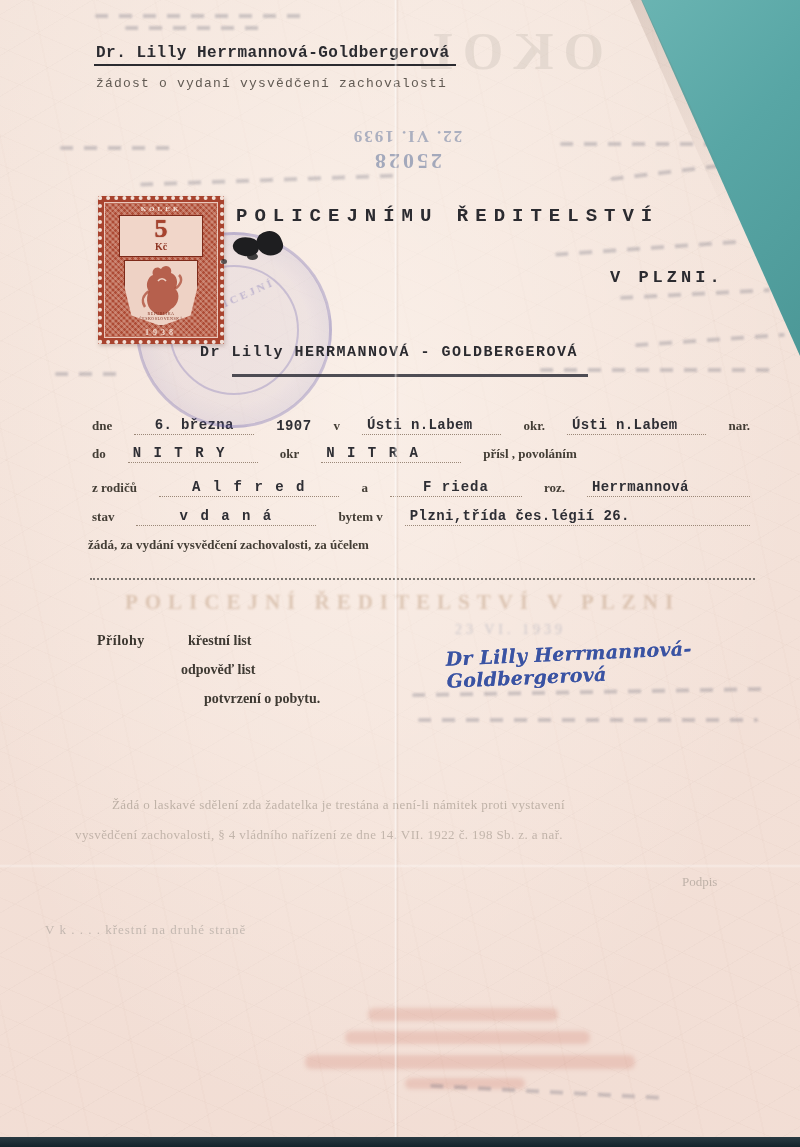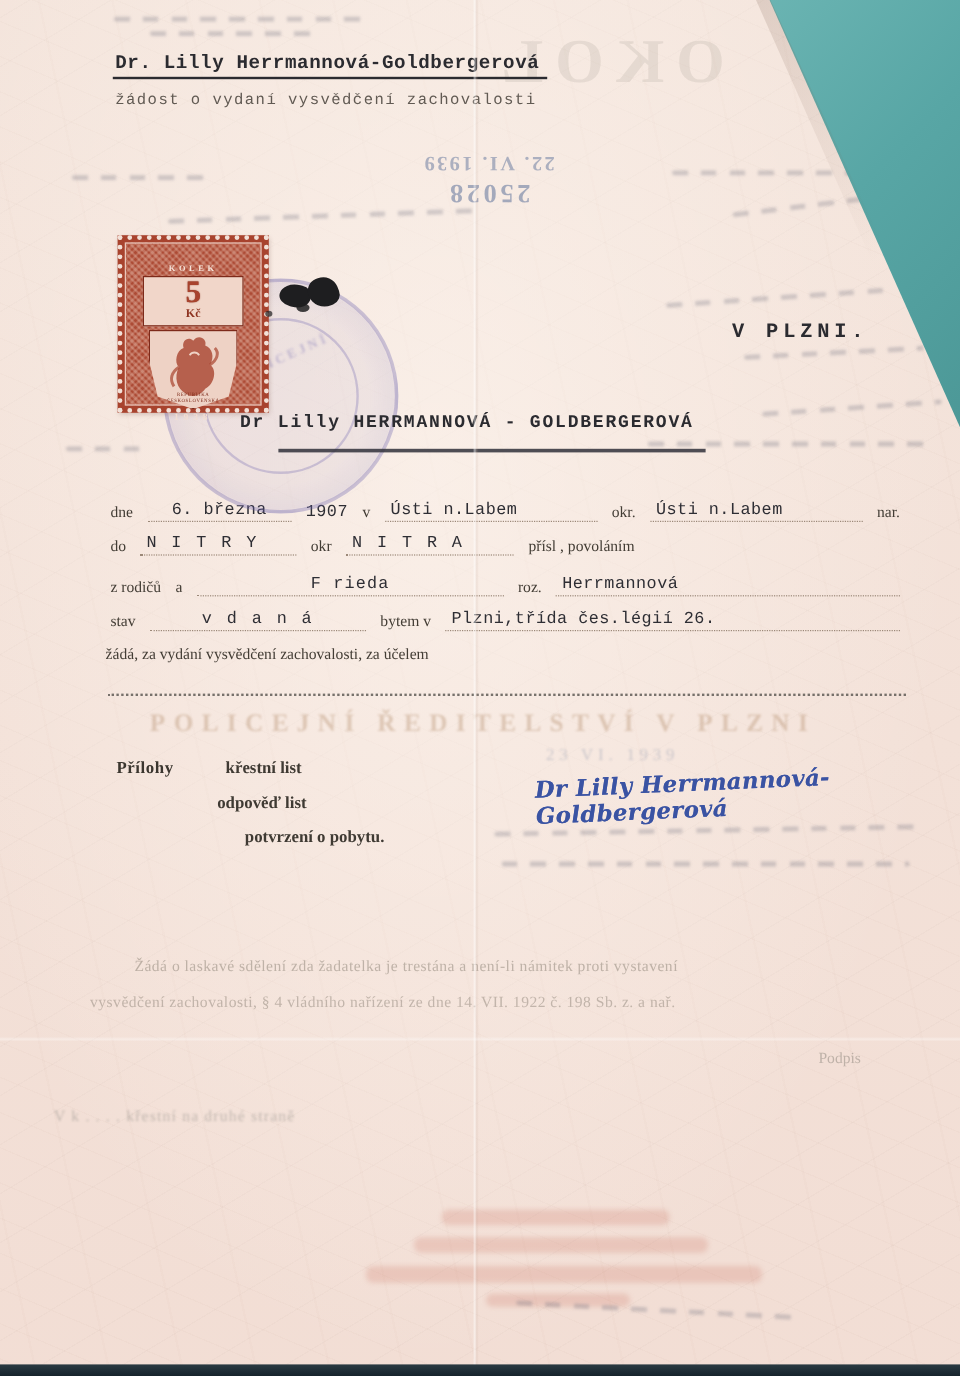--- a/index.html
+++ b/index.html
@@ -12,21 +12,21 @@
       repeating-linear-gradient(23deg, rgba(0,0,0,0) 0 13px, rgba(170,130,110,.05) 13px 14px, rgba(0,0,0,0) 14px 27px),
       repeating-linear-gradient(-31deg, rgba(0,0,0,0) 0 17px, rgba(140,120,110,.05) 17px 18px, rgba(0,0,0,0) 18px 35px),
       repeating-linear-gradient(78deg, rgba(0,0,0,0) 0 29px, rgba(190,150,130,.05) 29px 31px, rgba(0,0,0,0) 31px 60px);
     font-family:"Liberation Serif", serif;
   }
   .abs{position:absolute;}
   .mono{font-family:"Liberation Mono", monospace;color:#2b2b30;}
   .label{font-family:"Liberation Serif", serif;color:#433d35;font-size:13px;white-space:nowrap;}
   .typed{font-family:"Liberation Mono", monospace;font-size:14px;color:#2e2e34;letter-spacing:.4px;white-space:nowrap;}
   .dotted{border-bottom:1.5px dotted #9b8878;}
-  .formrow{display:flex;align-items:flex-end;gap:12px;}
+  .formrow{display:flex;align-items:center;gap:22px;font-weight:bold;}
   .cell{padding:0 5px 1px 5px;}
   .grow{flex-grow:1;}
   .ghost{filter:blur(.6px);}
   .streak{background:repeating-linear-gradient(90deg, rgba(110,110,125,.30) 0 13px, rgba(110,110,125,0) 13px 24px);height:4px;border-radius:2px;filter:blur(1.3px);}
   .redblob{background:rgba(205,118,102,.24);filter:blur(2.2px);border-radius:6px;}
   .inkblob{background:#1e1e20;}
 </style>
 </head>
 <body>
 
@@ -68,21 +68,21 @@
                 font-size:11px;letter-spacing:3px;color:rgba(104,94,172,.34);filter:blur(.7px);font-weight:bold;">POLICEJNÍ</div>
   </div>
 
   <div class="abs" style="left:98px;top:196px;width:118px;height:140px;z-index:5;
               background:#a8432e;border:4px dotted #f2e1d8;box-shadow:1px 2px 4px rgba(90,50,40,.25);">
     <div style="position:absolute;inset:2px;border:1px solid rgba(245,220,210,.8);
                 background:
                  repeating-linear-gradient(45deg, rgba(244,214,200,.28) 0 2px, rgba(0,0,0,0) 2px 4px),
                  repeating-linear-gradient(-45deg, rgba(244,214,200,.22) 0 2px, rgba(0,0,0,0) 2px 4px),
                  #ad4b35;">
-      <div style="text-align:center;font-size:7px;letter-spacing:3px;color:#f6e4da;font-weight:bold;padding-top:17px;">KOLEK</div>
+      <div style="text-align:center;font-size:7px;letter-spacing:3px;color:#f6e4da;font-weight:bold;padding-top:2px;">KOLEK</div>
       <div style="margin:2px 14px 0 14px;height:40px;background:#f1d6c9;border:1px solid #7d2a1a;text-align:center;">
         <div style="font-family:'Liberation Serif',serif;font-weight:bold;font-size:26px;line-height:26px;color:#a8432e;text-shadow:0 0 1px #7d2a1a;">5</div>
         <div style="font-family:'Liberation Serif',serif;font-weight:bold;font-size:10px;line-height:10px;color:#8e3422;">Kč</div>
       </div>
       <div style="margin:3px auto 0 auto;width:72px;height:64px;background:#eed2c5;
                   clip-path:polygon(50% 100%, 10% 84%, 0% 38%, 0% 0%, 100% 0%, 100% 38%, 90% 84%);
                   border:1px solid #7d2a1a;position:relative;">
         <svg width="72" height="64" viewBox="0 0 72 64" style="position:absolute;left:0;top:0;">
           <path d="M30 52 C22 48 20 38 24 30 C20 26 22 16 28 14 C26 8 32 4 36 8 C40 2 48 6 46 12 C52 14 54 22 50 28 C56 32 54 44 46 48 C42 54 34 56 30 52 Z" fill="#a8432e" opacity=".8"></path>
           <path d="M24 30 C18 34 16 40 20 46 M50 28 C56 24 58 18 54 14" stroke="#a8432e" stroke-width="2.5" fill="none" opacity=".7"></path>
@@ -92,20 +92,21 @@
       </div>
       <div style="text-align:center;font-size:8px;letter-spacing:4px;color:#f2ddd2;font-weight:bold;margin-top:2px;">1938</div>
     </div>
   </div>
 
   <div class="abs inkblob" style="left:233px;top:237px;width:26px;height:19px;border-radius:62% 38% 55% 45%;transform:rotate(14deg);z-index:6;"></div>
   <div class="abs inkblob" style="left:257px;top:231px;width:25px;height:25px;border-radius:46% 54% 38% 62%;transform:rotate(-22deg);z-index:6;"></div>
   <div class="abs inkblob" style="left:247px;top:253px;width:11px;height:7px;border-radius:50%;z-index:6;opacity:.85;"></div>
   <div class="abs inkblob" style="left:221px;top:259px;width:6px;height:5px;border-radius:50%;z-index:6;opacity:.7;"></div>
 
+  <div class="abs mono" style="left:236px;top:205px;font-size:19px;font-weight:600;letter-spacing:7px;z-index:7;">POLICEJNÍMU ŘEDITELSTVÍ</div>
   <div class="abs mono" style="left:610px;top:268px;font-size:17px;font-weight:600;letter-spacing:4px;z-index:7;">V PLZNI.</div>
 
   <div class="abs mono" style="left:200px;top:344px;font-size:15px;font-weight:600;letter-spacing:1.5px;z-index:7;">Dr Lilly HERRMANNOVÁ - GOLDBERGEROVÁ</div>
   <div class="abs" style="left:232px;top:374px;width:356px;height:3px;background:#30303a;opacity:.85;z-index:7;"></div>
 
   <div class="abs formrow" style="left:92px;top:417px;width:658px;">
     <span class="label">dne</span>
     <span class="typed dotted cell" style="min-width:110px;text-align:center;">6. března</span>
     <span class="typed">1907</span>
     <span class="label">v</span>
@@ -118,20 +119,21 @@
   <div class="abs formrow" style="left:92px;top:445px;width:658px;">
     <span class="label">do</span>
     <span class="typed dotted cell" style="min-width:120px;letter-spacing:2px;">N I T R Y</span>
     <span class="label">okr</span>
     <span class="typed dotted cell" style="min-width:130px;letter-spacing:2px;">N I T R A</span>
     <span class="label">přísl , povoláním</span>
   </div>
 
   <div class="abs formrow" style="left:92px;top:479px;width:658px;">
     <span class="label">z rodičů</span>
+    <span class="typed dotted cell grow" style="text-align:center;letter-spacing:2px;">A l f r e d</span>
     <span class="label">a</span>
     <span class="typed dotted cell grow" style="text-align:center;letter-spacing:1px;">F rieda</span>
     <span class="label">roz.</span>
     <span class="typed dotted cell grow">Herrmannová</span>
   </div>
 
   <div class="abs formrow" style="left:92px;top:508px;width:658px;">
     <span class="label">stav</span>
     <span class="typed dotted cell" style="min-width:170px;text-align:center;letter-spacing:2px;">v d a n á</span>
     <span class="label">bytem v</span>

